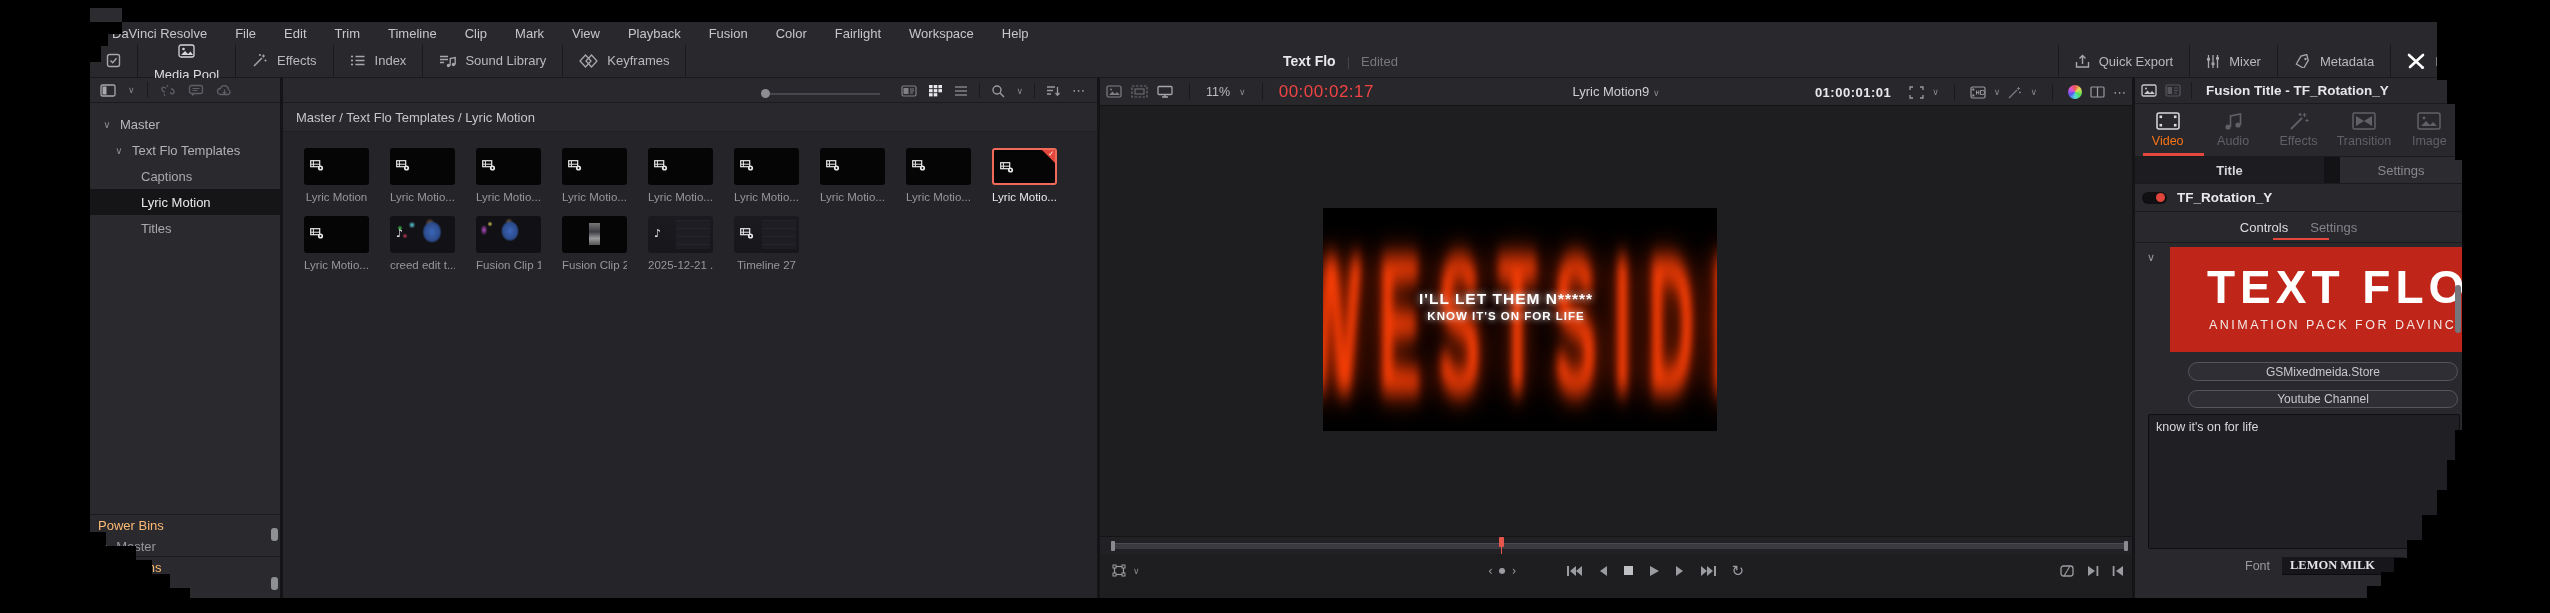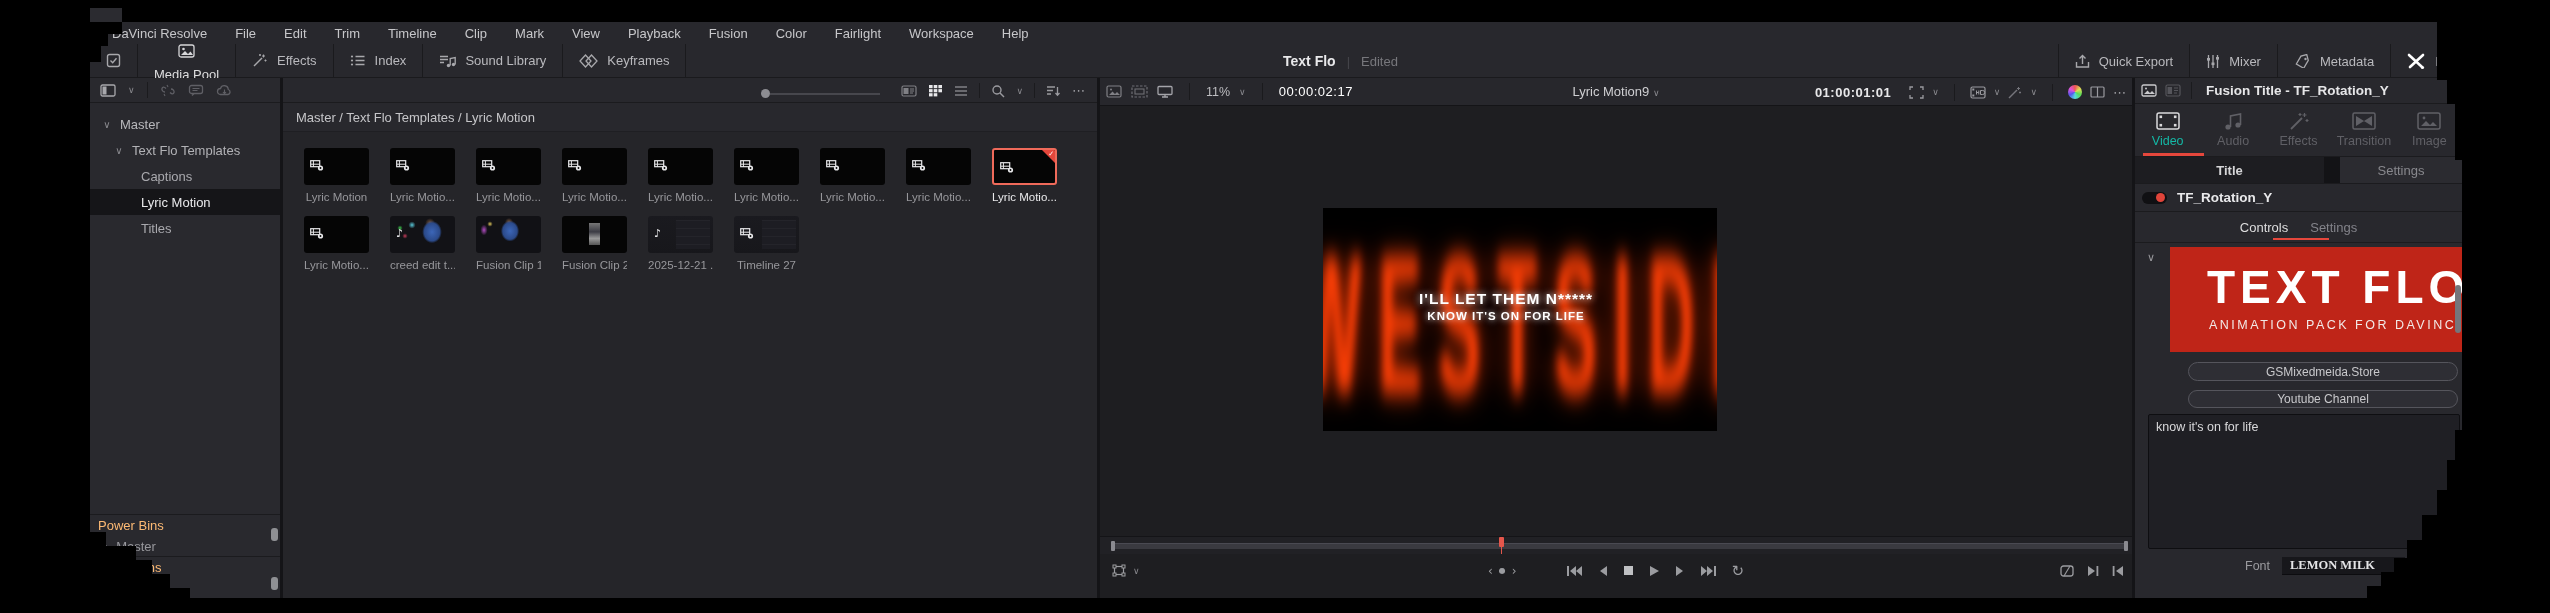--- a/index.html
+++ b/index.html
@@ -79,21 +79,21 @@
   .thumb.ui{background:linear-gradient(#1a1a1f,#17171b);}
   .thumb.ui:before{content:"";position:absolute;left:28px;top:4px;right:3px;bottom:4px;background:
     linear-gradient(#26262c 0 1px,transparent 1px) top/100% 8px,#1e1e24;opacity:.9;}
 
   
   .viewer{width:1032px;display:flex;flex-direction:column;background:#1e1e21;}
   .v-header{position:relative;height:28px;border-bottom:1px solid #141417;background:#27272c;display:flex;align-items:center;}
   .v-left{display:flex;align-items:center;gap:9px;padding-left:6px;}
   .v-sep{width:1px;height:17px;background:#1a1a1d;margin:0 7px;}
   .v-zoom{font-size:12.5px;color:#bdbdc1;}
-  .v-tc{font-size:13px;color:#ffffff;letter-spacing:.5px;}
+  .v-tc{font-size:17px;color:#ef4444;letter-spacing:.5px;}
   .v-name{position:absolute;left:0;right:0;text-align:center;font-size:13px;color:#cfcfd2;}
   .v-name .chev{font-size:9px;color:#8a8a8f;}
   .v-right{position:absolute;right:6px;top:0;height:28px;display:flex;align-items:center;gap:8px;}
   .v-rtc{font-size:13px;font-weight:bold;color:#e8e8ea;margin-right:10px;letter-spacing:.5px;}
   .chev{font-size:9px;color:#8a8a8f;}
   .canvas{position:relative;height:430px;background:#1e1e21;}
   .video{position:absolute;left:223px;top:102px;width:394px;height:223px;background:#000;overflow:hidden;}
   .big-word{position:absolute;left:-22px;top:4px;width:460px;text-align:center;font-weight:bold;font-size:64px;letter-spacing:17px;color:#f83e06;transform:scaleY(3.05);transform-origin:top;filter:blur(3.5px);text-shadow:0 0 14px rgba(255,60,0,.85),0 0 3px #7a1000;}
   .lyrics{position:absolute;left:0;right:28px;top:82px;text-align:center;color:#fff;}
   .lyr1{font-size:15.5px;font-weight:bold;letter-spacing:1px;text-shadow:0 0 7px rgba(255,255,255,.9);}
@@ -109,21 +109,21 @@
   .jog{display:flex;align-items:center;gap:6px;margin-right:34px;font-size:12px;color:#9b9ca0;}
   .t-right{position:absolute;right:8px;top:0;height:33px;display:flex;align-items:center;gap:13px;}
 
   
   .inspector{width:327px;background:#28282d;display:flex;flex-direction:column;position:relative;}
   .i-header{height:26px;display:flex;align-items:center;border-bottom:1px solid #1b1b1e;padding-left:6px;gap:8px;}
   .i-title{font-size:13.5px;font-weight:bold;color:#e6e6e8;padding-left:6px;}
   .i-hsep{width:1px;height:17px;background:#1b1b1e;margin-left:2px;}
   .i-tabs{position:relative;height:53px;border-bottom:1px solid #1b1b1e;display:flex;}
   .i-tab{flex:1;display:flex;flex-direction:column;align-items:center;justify-content:center;gap:4px;font-size:12.5px;color:#606066;}
-  .i-tab.active{color:#14b8a6;}
+  .i-tab.active{color:#f97316;}
   .i-tab-bar{position:absolute;left:8px;bottom:0;width:61px;height:3px;background:#e5473c;}
   .i-subtabs{height:27px;display:flex;border-bottom:1px solid #1b1b1e;background:#131316;gap:16px;}
   .i-subtab{display:flex;align-items:center;justify-content:center;font-size:13px;}
   .i-subtab.a{width:189px;background:#1d1d21;color:#d6d6d8;font-weight:bold;}
   .i-subtab.b{flex:1;background:#2b2b30;color:#88888d;}
   .i-layer{height:28px;display:flex;align-items:center;border-bottom:1px solid #1b1b1e;}
   .toggle{margin-left:7px;width:25px;height:12px;border-radius:6px;background:#101013;position:relative;}
   .toggle .dot{position:absolute;right:2px;top:1.5px;width:9px;height:9px;border-radius:50%;background:#e0443a;}
   .i-layer-name{margin-left:10px;font-size:13.5px;font-weight:bold;color:#e9e9eb;}
   .i-ctrltabs{position:relative;height:31px;border-bottom:1px solid #1b1b1e;display:flex;align-items:center;justify-content:center;gap:22px;font-size:13px;}

